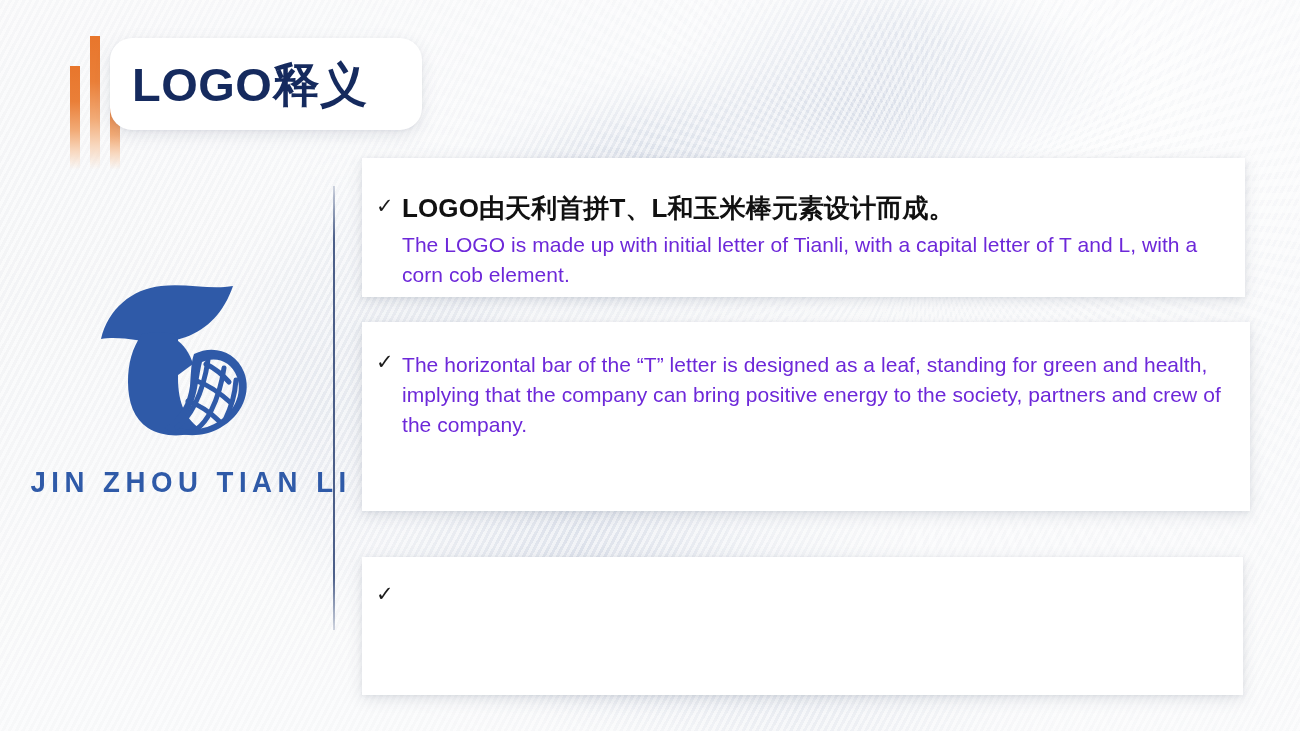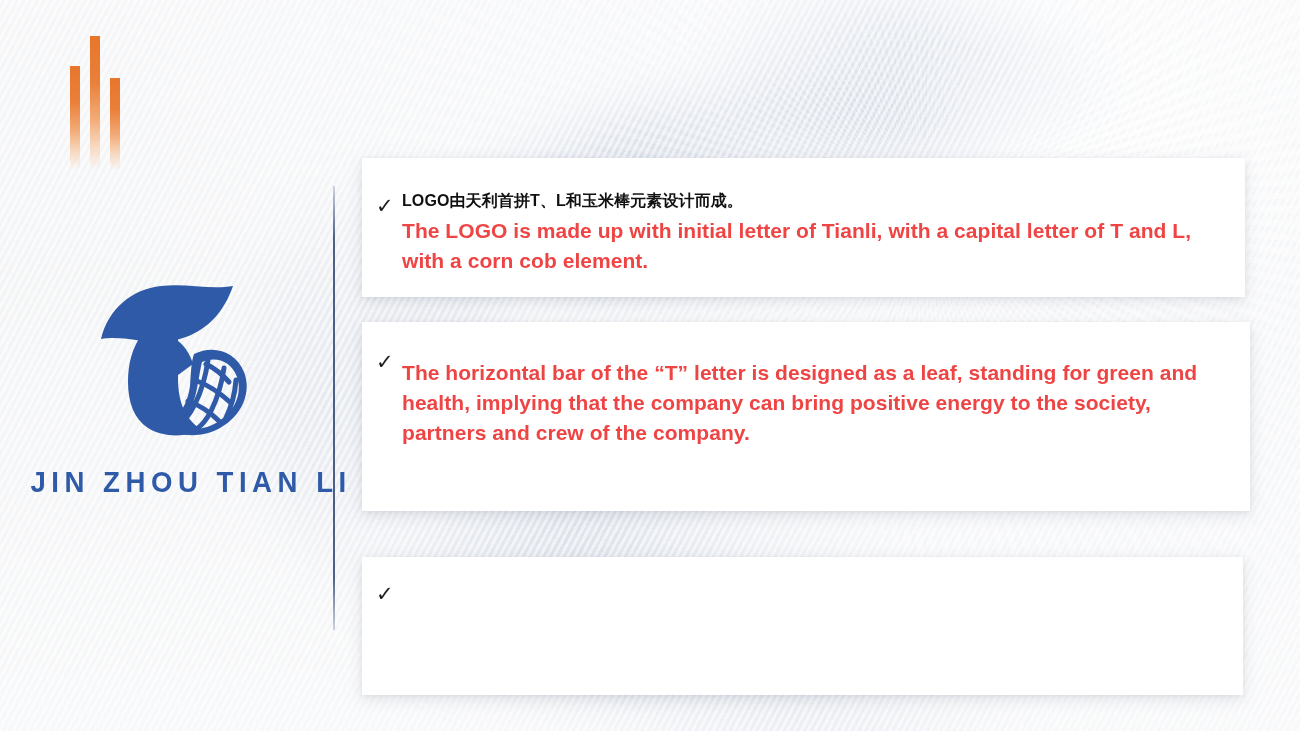--- a/index.html
+++ b/index.html
@@ -207,38 +207,38 @@
     color: #1b1b1b;
     font-family: "DejaVu Sans", sans-serif;
     text-align: left;
     padding-top: 1px;
   }
   .c3 .check { padding-top: 4px; }
 
   .body { flex: 1 1 auto; }
 
   .cn {
-    font-size: 16px;
+    font-size: 26px;
     font-weight: 700;
     color: #111111;
     line-height: 1.42;
     letter-spacing: .1px;
   }
   .en {
     font-size: 21px;
-    font-weight: 700;
-    color: #ef4444;
+    font-weight: 400;
+    color: #6d28d9;
     line-height: 1.44;
     margin-top: 2px;
     letter-spacing: .05px;
   }
   .c3 .cn { font-size: 21px; }
   .c3 .en { font-size: 21.5px; margin-top: 9px; }
   .c1 .en { margin-top: 3px; }
-  .c2 .en { margin-top: 12px; }
+  .c2 .en { margin-top: 4px; }
 </style>
 </head>
 <body>
 
 <div class="slide">
 
   <div class="bg-base"></div>
   <div class="bg-blob blob-e"></div>
   <div class="bg-blob blob-a"></div>
   <div class="bg-blob blob-b"></div>
@@ -253,20 +253,23 @@
         <div class="bar-fill"></div>
       </div>
     <div class="bar bar-2">
         <div class="bar-fill"></div>
       </div>
     <div class="bar bar-3">
         <div class="bar-fill"></div>
       </div>
   </div>
 
+  <div class="title-pill">
+    <div class="title-text">LOGO释义</div>
+  </div>
 
   <div class="logo-wrap">
     <svg viewBox="0 0 160 165" xmlns="http://www.w3.org/2000/svg" aria-hidden="true">
       <g fill="#2f5aa8">
 
         <path d="M3 57 C10 27 34 7 63 4 C88 1 112 8 135 4 C126 30 110 47 88 55 C70 62 52 60 38 58 C26 56 13 55 3 57 Z"></path>
 
         <path d="M44 52 C56 50 70 50 80 53 L80 96 C80 122 88 138 104 148 C86 156 64 155 50 146 C36 137 30 120 30 100 C30 82 34 66 44 52 Z"></path>
 
         <path d="M76 56 C86 62 92 72 95 82 L76 96 Z"></path>

